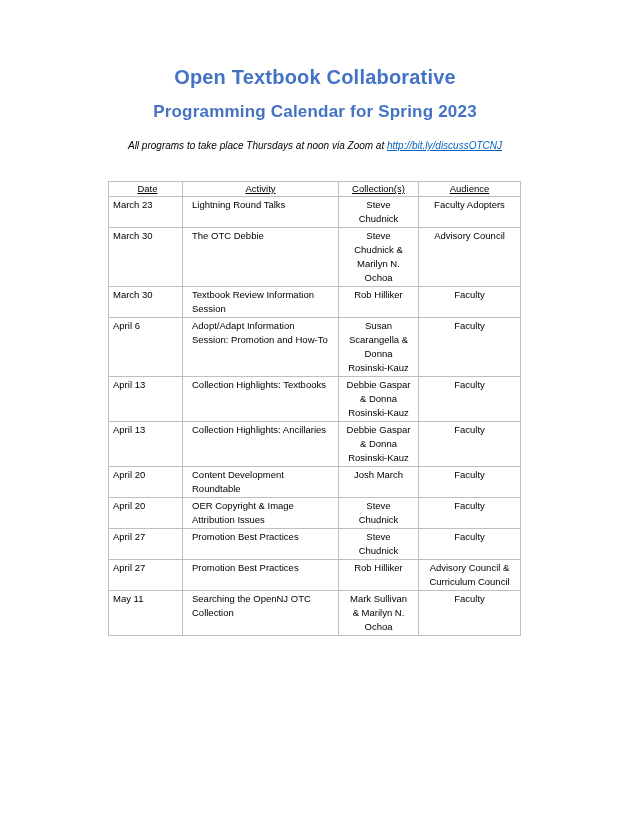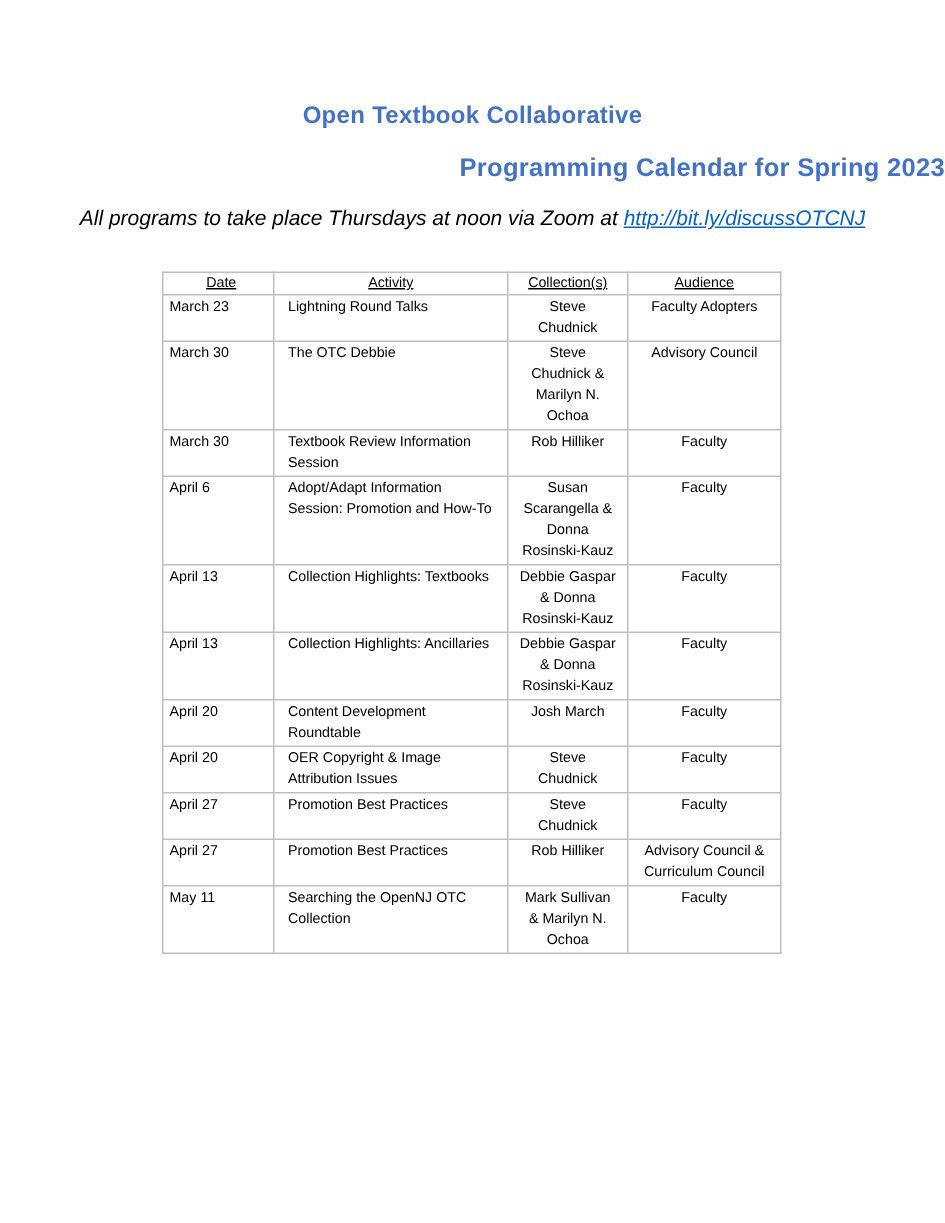--- a/index.html
+++ b/index.html
@@ -21,39 +21,39 @@
     box-sizing: border-box;
     padding-top: 69px;
     font-family: "Liberation Sans", sans-serif;
     color: var(--text);
     overflow: hidden;
   }
   .title1 {
     margin: 0;
     text-align: center;
     color: var(--heading);
-    font-size: 16px;
+    font-size: 20px;
     line-height: 17px;
     font-weight: bold;
     letter-spacing: 0.2px;
   }
   .title2 {
     margin: 15px 0 2px 0;
-    text-align: right;
+    text-align: center;
     color: var(--heading);
     font-size: 17px;
     line-height: 21px;
     font-weight: bold;
     letter-spacing: 0.2px;
   }
   .note {
     margin: 17px 0 0 0;
     text-align: center;
     font-style: italic;
-    font-size: 14px;
+    font-size: 10px;
     line-height: 13px;
     color: var(--text);
   }
   .note a {
     color: var(--link);
     text-decoration: underline;
     cursor: pointer;
   }
   table.cal {
     margin: 29px 0 0 108px;

